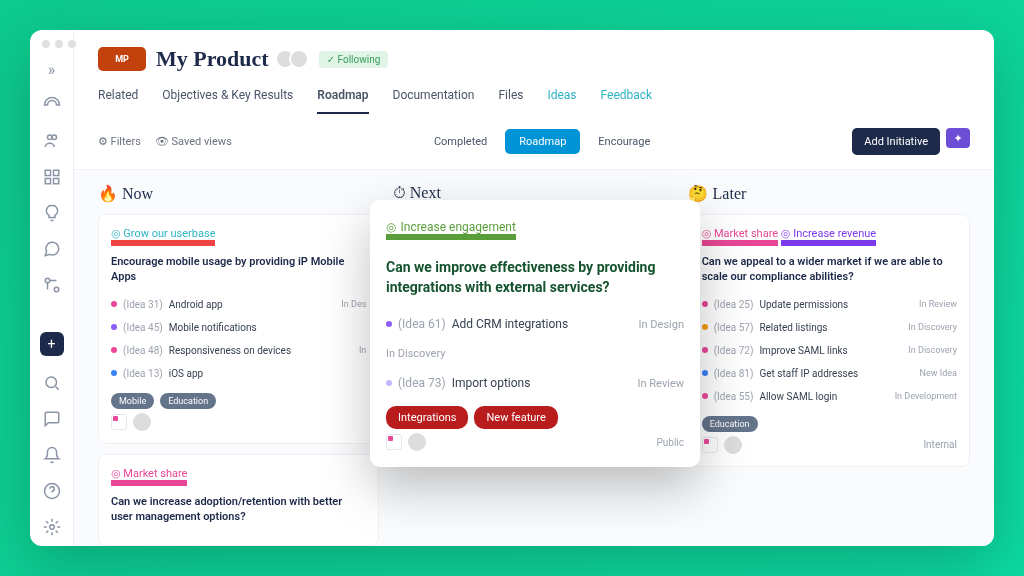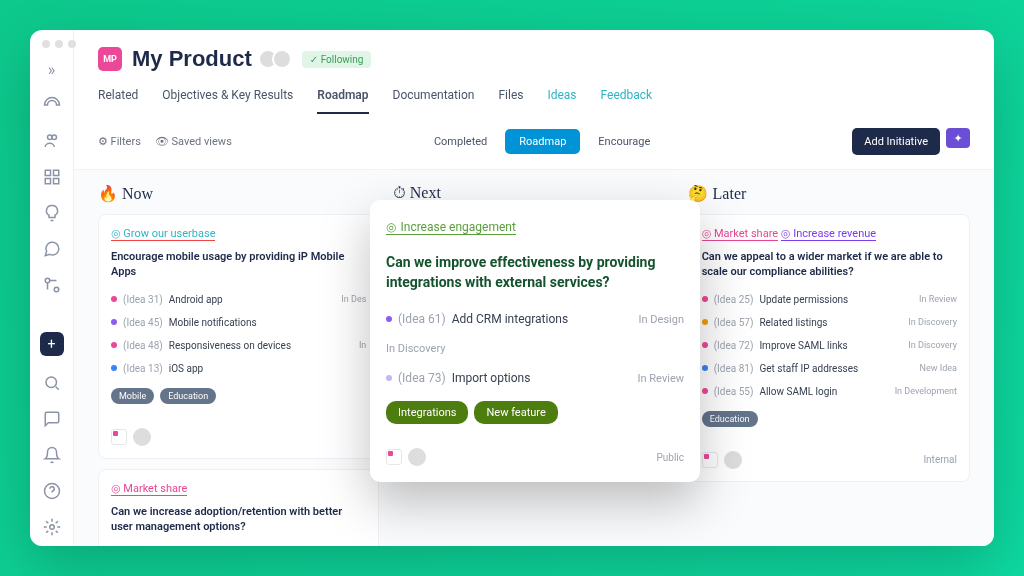--- a/index.html
+++ b/index.html
@@ -6,64 +6,64 @@
 body{background:linear-gradient(135deg,#0dc98c,#0dd9a0);padding:30px;width:1024px;height:576px;overflow:hidden}
 .window{background:#fff;border-radius:12px;height:100%;display:flex;box-shadow:0 20px 60px rgba(0,0,0,.2);position:relative;overflow:hidden}
 .dots{position:absolute;top:10px;left:12px;display:flex;gap:5px}
 .dots span{width:8px;height:8px;border-radius:50%;background:#e0e0e0}
 .sidebar{width:44px;border-right:1px solid #eef0f3;display:flex;flex-direction:column;align-items:center;padding-top:30px;gap:18px}
 .sbicon{width:18px;height:18px;color:#8a94a6;display:flex;align-items:center;justify-content:center;cursor:pointer}
 .sbadd{width:24px;height:24px;background:#1e2a4a;border-radius:6px;color:#fff;display:flex;align-items:center;justify-content:center;font-size:14px;cursor:pointer;margin-top:20px}
 .main{flex:1;display:flex;flex-direction:column;overflow:hidden}
 .header{padding:16px 24px 0}
 .title-row{display:flex;align-items:center;gap:10px}
-.logo{width:24px;height:24px;background:#ec4899;border-radius:5px;color:#fff;font-size:9px;font-weight:700;display:flex;align-items:center;justify-content:center}
-.title{font-size:22px;font-weight:700;color:#1e2a4a;font-family:Liberation Sans, sans-serif}
+.logo{width:48px;height:24px;background:#c2410c;border-radius:5px;color:#fff;font-size:9px;font-weight:700;display:flex;align-items:center;justify-content:center}
+.title{font-size:22px;font-weight:700;color:#1e2a4a;font-family:Liberation Serif, serif}
 .avatars{display:flex;margin-left:2px}
 .avatars span{width:20px;height:20px;border-radius:50%;background:#ddd;border:2px solid #fff;margin-left:-6px;display:inline-block}
 .following{background:#e0f5e5;color:#3a9d5d;font-size:10px;padding:3px 8px;border-radius:4px}
 .tabs{display:flex;gap:24px;margin-top:16px;font-size:12px;color:#4a5568}
 .tab{padding-bottom:10px;cursor:pointer}
 .tab.active{font-weight:600;border-bottom:2px solid #1e2a4a}
 .tab.teal{color:#2fb4c4}
 .toolbar{display:flex;align-items:center;justify-content:space-between;padding:14px 24px;border-bottom:1px solid #f0f2f5;font-size:11px}
 .tb-left{display:flex;gap:14px;color:#6b7280}
 .tb-center{display:flex;gap:4px}
 .pill{padding:6px 14px;border-radius:5px;cursor:pointer;color:#4a5568}
 .pill.active{background:#0093d6;color:#fff}
 .addbtn{background:#1e2a4a;color:#fff;padding:7px 12px;border-radius:5px;font-size:11px;display:flex;align-items:center;gap:6px;cursor:pointer}
 .spark{background:#6c4ed6;width:20px;height:20px;border-radius:4px;display:flex;align-items:center;justify-content:center}
 .board{flex:1;display:flex;gap:14px;padding:14px 24px;background:#fafbfc;overflow:hidden}
 .col{flex:1;min-width:0}
 .col-title{font-size:16px;font-weight:400;color:#1e2a4a;font-family:Georgia,serif;margin-bottom:11px;display:flex;align-items:center;gap:6px}
 .card{background:#fff;border:1px solid #eef0f3;border-radius:8px;padding:12px;margin-bottom:10px;font-size:11px}
-.okr{color:#2fb4c4;border-bottom:1px solid #ef4444;display:inline-flex;align-items:center;gap:4px;font-size:11px;margin-bottom:8px}
+.okr{color:#2fb4c4;border-bottom:6px solid #ef4444;display:inline-flex;align-items:center;gap:4px;font-size:11px;margin-bottom:8px}
 .okr.pink{color:#e74694;border-color:#e74694}
 .okr.purple{color:#7c3aed;border-color:#7c3aed}
 .card-q{font-weight:600;color:#1e2a4a;margin-bottom:8px;line-height:1.4}
 .idea-row{display:flex;align-items:center;justify-content:space-between;padding:6px 0;font-size:10px}
 .idea-left{display:flex;align-items:center;gap:6px;min-width:0}
 .dot{width:6px;height:6px;border-radius:50%;flex-shrink:0}
 .d-pink{background:#ec4899}.d-purple{background:#8b5cf6}.d-blue{background:#3b82f6}.d-orange{background:#f59e0b}.d-lpurple{background:#c4b5fd}
 .idea-id{color:#9ca3af}
 .idea-name{color:#374151;white-space:nowrap;overflow:hidden;text-overflow:ellipsis}
 .idea-status{color:#9ca3af;font-size:9px;white-space:nowrap}
 .tags{display:flex;gap:6px;margin-top:8px}
 .tag{background:#64748b;color:#fff;padding:3px 8px;border-radius:10px;font-size:9px}
-.card-foot{display:flex;align-items:center;gap:6px;margin-top:24px}
+.card-foot{display:flex;align-items:center;gap:6px;margin-top:4px}
 .sq{width:16px;height:16px;border:1px solid #e5e7eb;border-radius:3px;position:relative}
 .sq::before{content:"";position:absolute;top:1px;left:1px;width:5px;height:5px;background:#ec4899;border-radius:1px}
 .av{width:18px;height:18px;border-radius:50%;background:#ddd}
 .foot-r{margin-left:auto;color:#9ca3af;font-size:10px}
 .modal{position:absolute;top:170px;left:340px;width:330px;background:#fff;border-radius:10px;box-shadow:0 20px 50px rgba(0,0,0,.25);padding:16px;z-index:10}
 .modal .okr{color:#5a9e3c;border-color:#5a9e3c;font-size:12px}
 .modal-q{font-size:14px;font-weight:700;color:#14532d;margin:10px 0 12px;line-height:1.4}
 .modal .idea-row{padding:8px 0;font-size:12px}
 .modal .idea-status{font-size:11px}
-.modal .tag{background:#4d7c0f;padding:5px 12px;font-size:11px}
+.modal .tag{background:#b91c1c;padding:5px 12px;font-size:11px}
 svg{width:100%;height:100%}
 </style>
 </head>
 <body>
 
 <div class="window">
 <div class="dots">
       <span></span>
       <span></span>
       <span></span>

